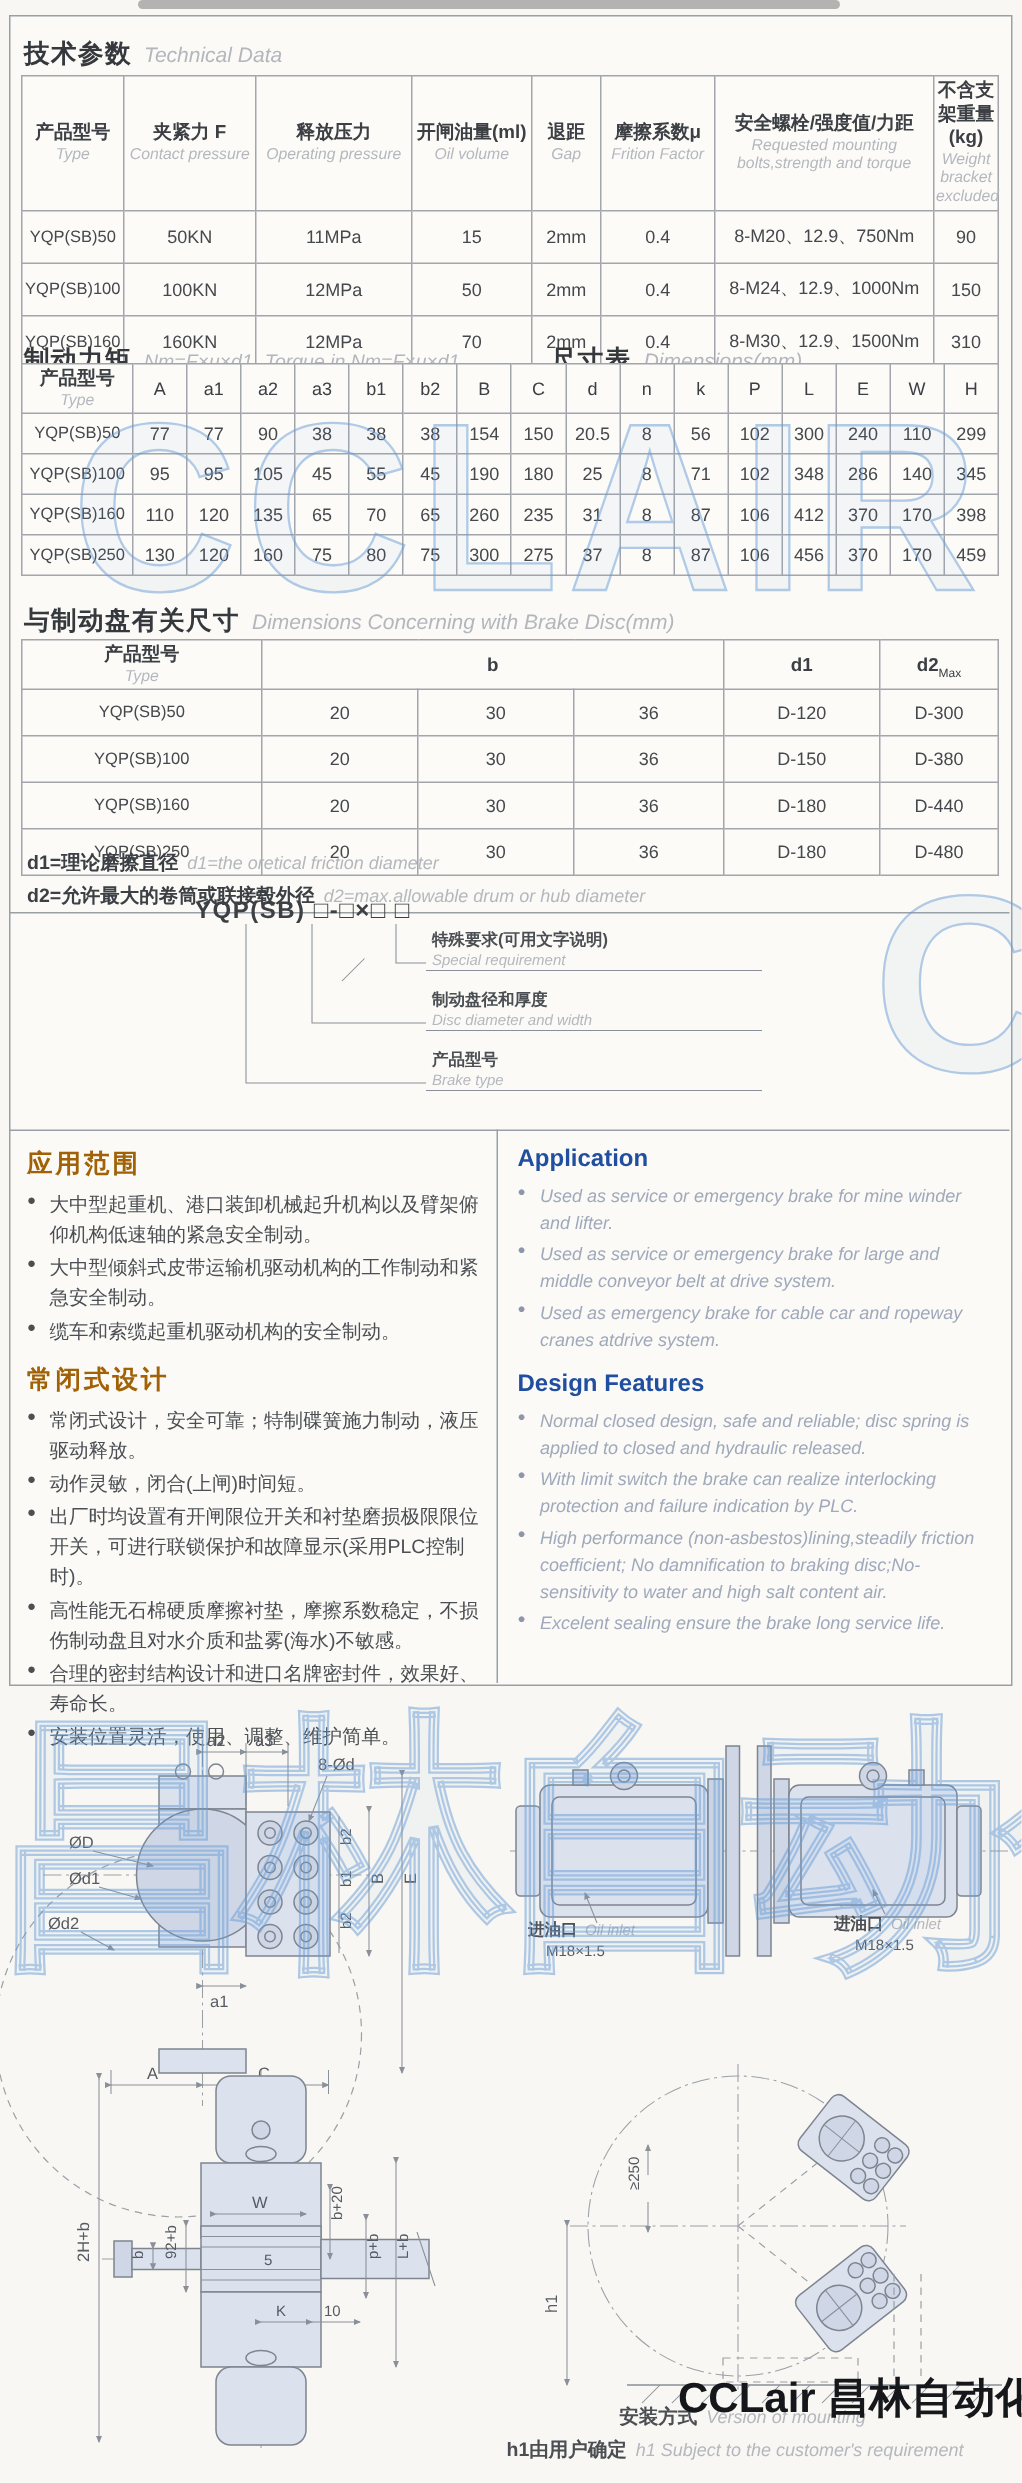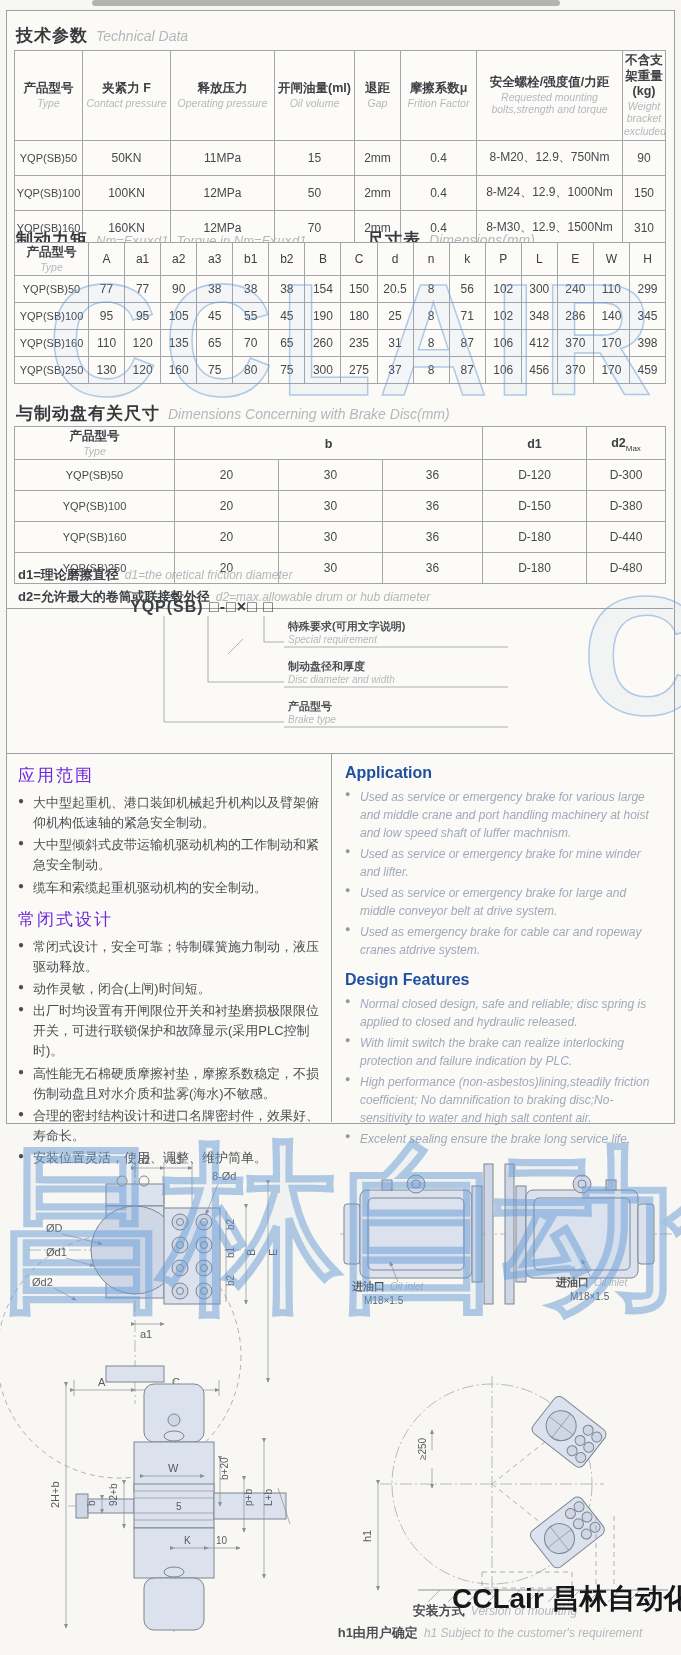--- a/index.html
+++ b/index.html
@@ -23,21 +23,21 @@
   th .en{font-style:italic;color:#b4b8be;font-size:10.5px;line-height:1.2;}
   td{font-size:12px;}
   .t1 td{height:30px;}
   .t2 th{font-size:12px;color:#3c4045;}
   .t2 td{height:22px;font-size:12px;}
   .t3 td{height:26px;}
   td:first-child{font-size:11px;}
   .note{font-size:13px;font-weight:bold;color:#3c4045;}
   .note .en{font-weight:normal;font-style:italic;color:#b4b8be;font-size:12px;margin-left:6px;}
   
-  .cn-h{font-size:17px;font-weight:normal;color:#6d28d9;letter-spacing:2px;margin:4px 0 6px 0;}
+  .cn-h{font-size:17px;font-weight:bold;color:#a16207;letter-spacing:2px;margin:4px 0 6px 0;}
   .en-h{font-size:16px;font-weight:bold;color:#1f4f9e;margin:4px 0 6px 0;}
   ul.blt{list-style:none;margin:0;padding:0;}
   ul.blt li{position:relative;padding-left:15px;}
   ul.cnb li{font-size:13px;line-height:1.55;color:#4b4f54;margin-bottom:2px;}
   ul.cnb li:before{content:"●";position:absolute;left:0;top:0;font-size:10px;color:#4b4f54;}
   ul.enb li{font-size:12px;line-height:1.5;color:#9fa9bb;font-style:italic;margin-bottom:3px;}
   ul.enb li:before{content:"●";position:absolute;left:0;top:0;font-size:9px;color:#8d97a9;}
   
   .wm{pointer-events:none;color:transparent;-webkit-text-stroke:1.5px rgba(104,156,214,.85);
       font-weight:bold;opacity:.6;white-space:nowrap;z-index:5;}
@@ -375,21 +375,20 @@
       <li>动作灵敏，闭合(上闸)时间短。</li>
       <li>出厂时均设置有开闸限位开关和衬垫磨损极限限位开关，可进行联锁保护和故障显示(采用PLC控制时)。</li>
       <li>高性能无石棉硬质摩擦衬垫，摩擦系数稳定，不损伤制动盘且对水介质和盐雾(海水)不敏感。</li>
       <li>合理的密封结构设计和进口名牌密封件，效果好、寿命长。</li>
       <li>安装位置灵活，使用、调整、维护简单。</li>
     </ul>
 </div>
 <div class="abs" style="left:345px;top:760px;width:318px;">
   <div class="en-h">Application</div>
   <ul class="blt enb">
-      <li>Used as service or emergency brake for various large and middle crane and port handling machinery at hoist and low speed shaft of luffer machnism.</li>
       <li>Used as service or emergency brake for mine winder and lifter.</li>
       <li>Used as service or emergency brake for large and middle conveyor belt at drive system.</li>
       <li>Used as emergency brake for cable car and ropeway cranes atdrive system.</li>
     </ul>
   <div class="en-h" style="margin-top:12px;">Design Features</div>
   <ul class="blt enb">
       <li>Normal closed design, safe and reliable; disc spring is applied to closed and hydraulic released.</li>
       <li>With limit switch the brake can realize interlocking protection and failure indication by PLC.</li>
       <li>High performance (non-asbestos)lining,steadily friction coefficient; No damnification to braking disc;No-sensitivity to water and high salt content air.</li>
       <li>Excelent sealing ensure the brake long service life.</li>

